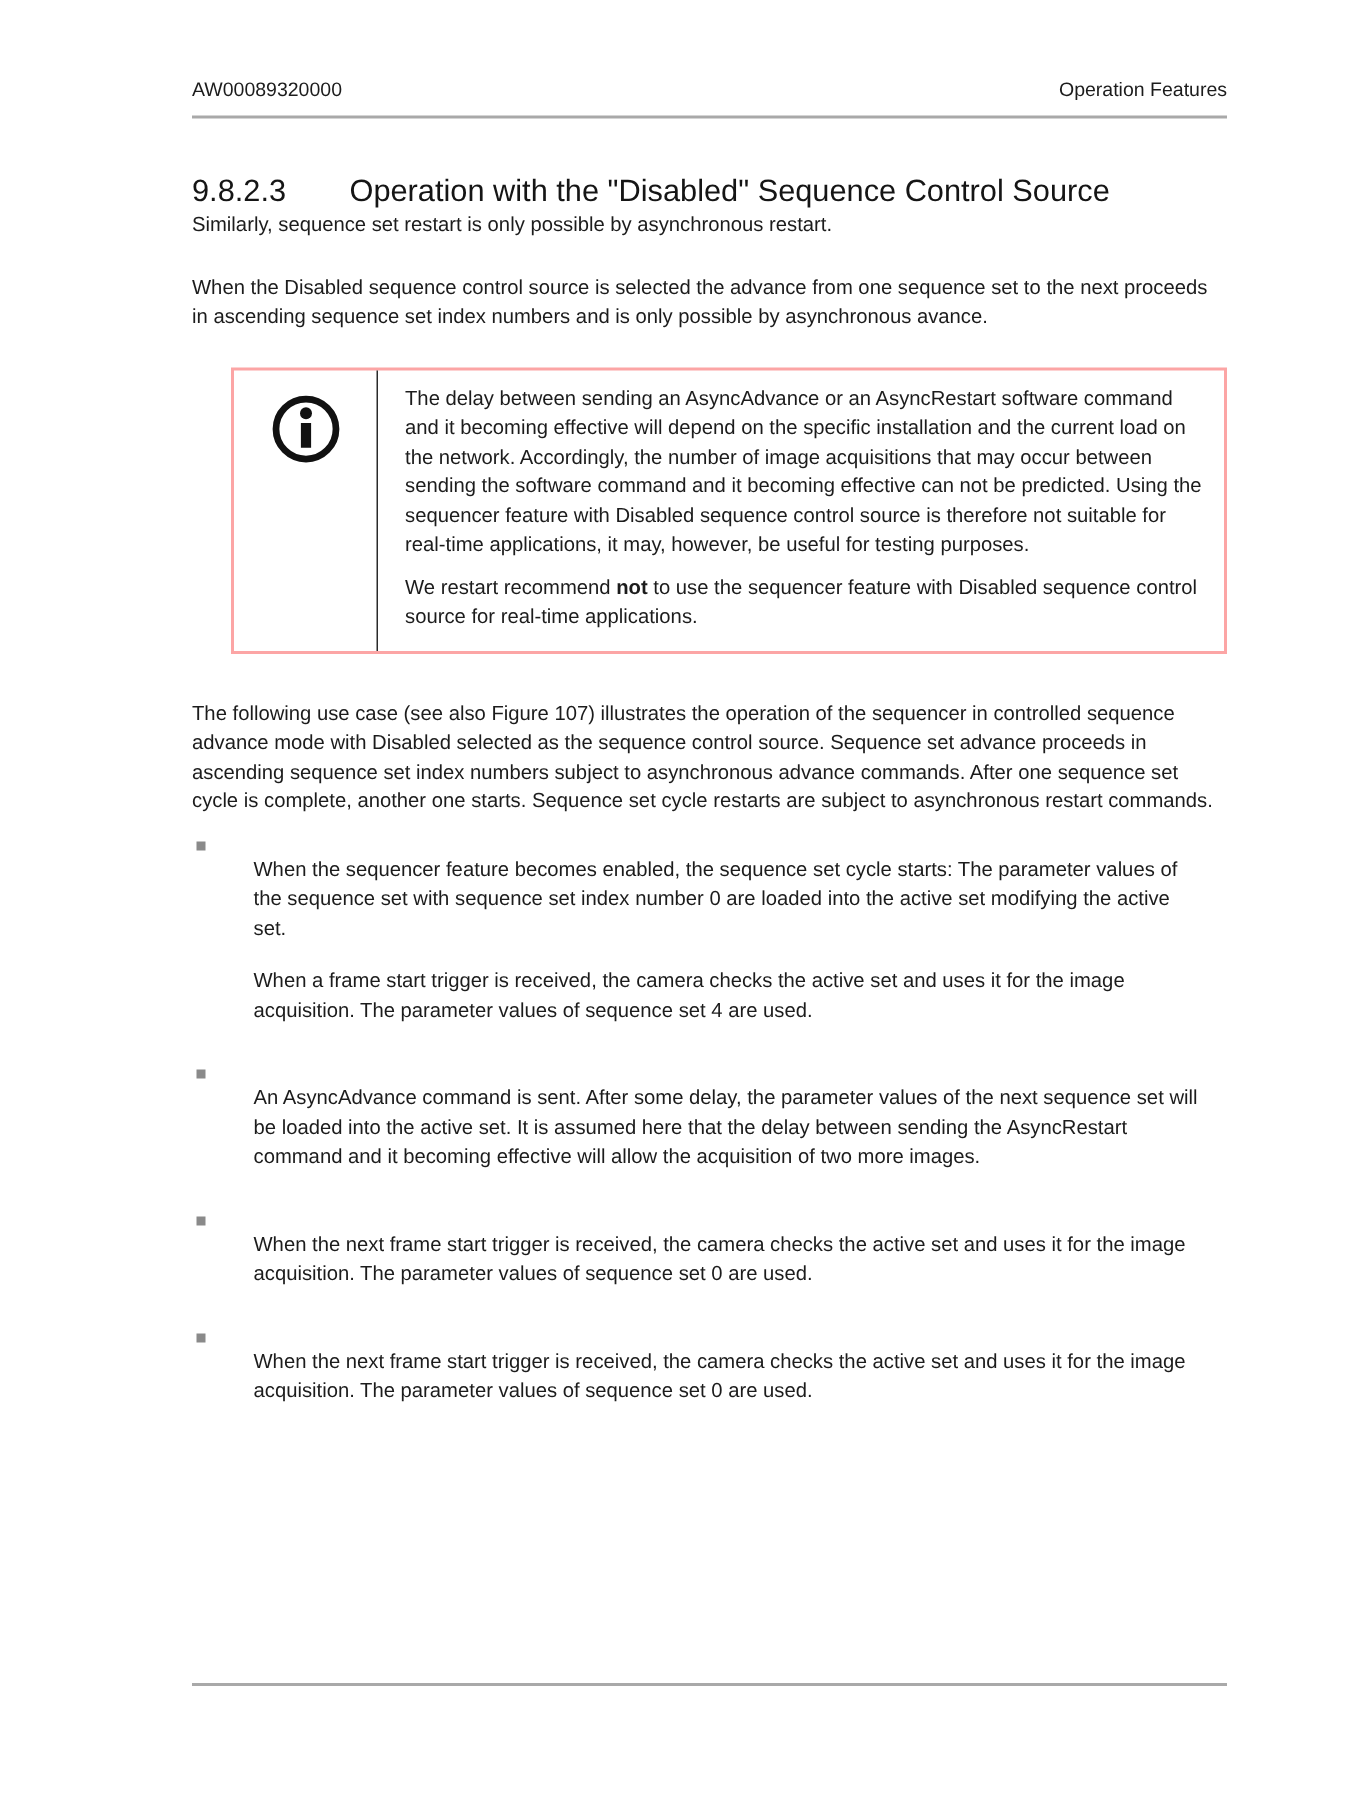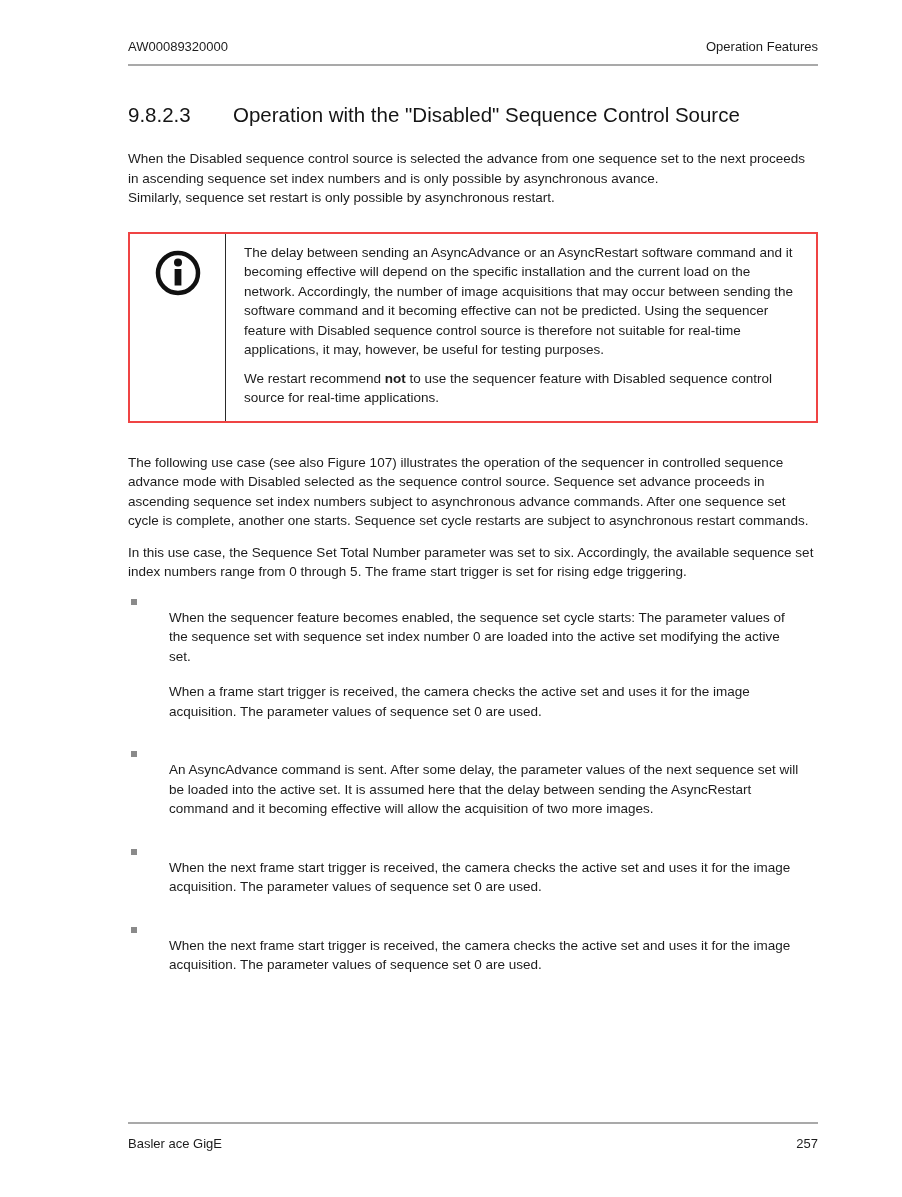--- a/index.html
+++ b/index.html
@@ -13,21 +13,21 @@
     height: 1197px;
     background: #ffffff;
     font-family: "Liberation Sans", sans-serif;
     color: #1c1c1c;
     overflow: hidden;
     box-sizing: border-box;
   }
   .content {
     position: absolute;
     left: 128px;
-    top: 0;
+    top: 13px;
     width: 690px;
   }
   
   .header-row {
     display: flex;
     justify-content: space-between;
     padding-top: 40px;
     font-size: 13px;
     line-height: 14px;
     color: #1c1c1c;
@@ -63,23 +63,24 @@
     font-size: 13.5px;
     line-height: 19.5px;
     color: #1c1c1c;
   }
   p.body.mt22 { margin-top: 22px; }
   p.body.mt0  { margin-top: 0; }
   p.body.after-box { margin-top: 30px; }
   
   .notebox {
     margin-top: 24px;
-    border: 2px solid #ef4444;
+    border: 2px solid #fca5a5;
     display: flex;
     box-sizing: border-box;
+    margin-left: 26px;
   }
   .notebox-icon-cell {
     width: 96px;
     flex: none;
     border-right: 1px solid #2a2a2a;
     display: flex;
     justify-content: center;
     align-items: flex-start;
     padding-top: 15px;
     box-sizing: border-box;
@@ -151,47 +152,46 @@
       <span>Operation Features</span>
     </div>
     <div class="header-rule"></div>
 
     <h1 class="section-heading">
       <span class="secnum">9.8.2.3</span>
       <span>Operation with the "Disabled" Sequence Control Source</span>
     </h1>
 
 
+    <p class="body mt0">Similarly, sequence set restart is only possible by asynchronous restart.</p>
     <p class="body mt22">When the Disabled sequence control source is selected the advance from one sequence set to the next proceeds in ascending sequence set index numbers and is only possible by asynchronous avance.</p>
-    <p class="body mt0">Similarly, sequence set restart is only possible by asynchronous restart.</p>
 
     <div class="notebox">
       <div class="notebox-icon-cell">
         <svg width="48" height="48" viewBox="0 0 48 48" aria-hidden="true">
           <circle cx="24" cy="24" r="20" fill="none" stroke="#111111" stroke-width="4.5"></circle>
           <circle cx="24" cy="13.5" r="4" fill="#111111"></circle>
           <rect x="20.6" y="20" width="6.8" height="16.5" fill="#111111"></rect>
         </svg>
       </div>
       <div class="notebox-text">
         <p>The delay between sending an AsyncAdvance or an AsyncRestart software command and it becoming effective will depend on the specific installation and the current load on the network. Accordingly, the number of image acquisitions that may occur between sending the software command and it becoming effective can not be predicted. Using the sequencer feature with Disabled sequence control source is therefore not suitable for real-time applications, it may, however, be useful for testing purposes.</p>
         <p><span>We restart recommend </span><b class="inline-bold">not</b><span> to use the sequencer feature with Disabled sequence control source for real-time applications.</span></p>
       </div>
     </div>
 
     <p class="body after-box">The following use case (see also Figure 107) illustrates the operation of the sequencer in controlled sequence advance mode with Disabled selected as the sequence control source. Sequence set advance proceeds in ascending sequence set index numbers subject to asynchronous advance commands. After one sequence set cycle is complete, another one starts. Sequence set cycle restarts are subject to asynchronous restart commands.</p>
-    <p class="body">In this use case, the Sequence Set Total Number parameter was set to six. Accordingly, the available sequence set index numbers range from 0 through 5. The frame start trigger is set for rising edge triggering.</p>
 
     <div class="bullets">
 
       <div class="bullet">
         <span class="marker"></span>
         <div class="bullet-body">
           <p>When the sequencer feature becomes enabled, the sequence set cycle starts: The parameter values of the sequence set with sequence set index number 0 are loaded into the active set modifying the active set.</p>
-          <p>When a frame start trigger is received, the camera checks the active set and uses it for the image acquisition. The parameter values of sequence set 0 are used.</p>
+          <p>When a frame start trigger is received, the camera checks the active set and uses it for the image acquisition. The parameter values of sequence set 4 are used.</p>
         </div>
       </div>
 
       <div class="bullet">
         <span class="marker"></span>
         <div class="bullet-body">
           <p>An AsyncAdvance command is sent. After some delay, the parameter values of the next sequence set will be loaded into the active set. It is assumed here that the delay between sending the AsyncRestart command and it becoming effective will allow the acquisition of two more images.</p>
         </div>
       </div>
 
@@ -207,18 +207,14 @@
         <div class="bullet-body">
           <p>When the next frame start trigger is received, the camera checks the active set and uses it for the image acquisition. The parameter values of sequence set 0 are used.</p>
         </div>
       </div>
 
     </div>
   </div>
 
   <div class="footer">
     <div class="footer-rule"></div>
-    <div class="footer-row">
-      <span>Basler ace GigE</span>
-      <span>257</span>
-    </div>
   </div>
 </div>
 
 </body></html>

